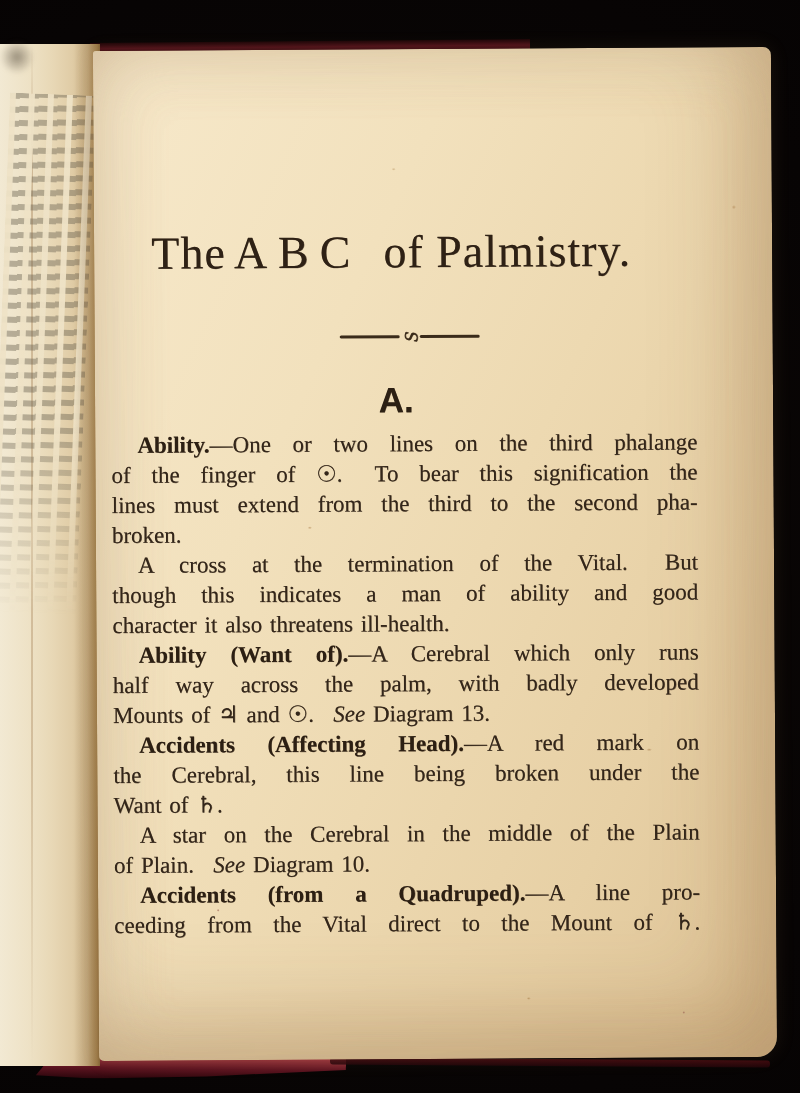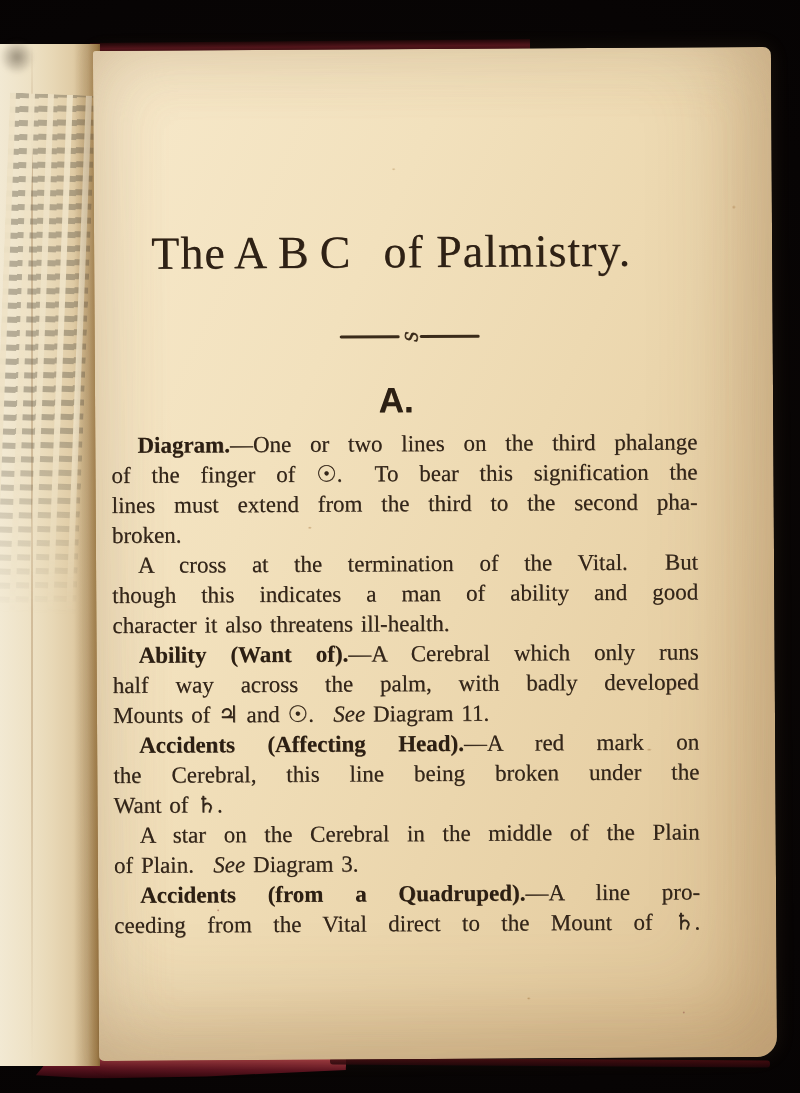--- a/index.html
+++ b/index.html
@@ -171,49 +171,49 @@
       <div class="divider">
         <span class="rule"></span>
         <span class="orn">s</span>
         <span class="rule"></span>
       </div>
 
       <h2 class="section">A.</h2>
 
       <div class="textblock">
 
-        <div class="ln ind jst"><span class="b">Diagram.</span><span>—One or two lines on the third phalange</span></div>
+        <div class="ln ind jst"><span class="b">Ability.</span><span>—One or two lines on the third phalange</span></div>
 
         <div class="ln jst"><span>of the finger of ☉.  To bear this signification the</span></div>
 
         <div class="ln jst"><span>lines must extend from the third to the second pha-</span></div>
 
         <div class="ln"><span>broken.</span></div>
 
         <div class="ln ind jst"><span>A cross at the termination of the Vital.  But</span></div>
 
         <div class="ln jst"><span>though this indicates a man of ability and good</span></div>
 
         <div class="ln"><span>character it also threatens ill-health.</span></div>
 
         <div class="ln ind jst"><span class="b">Ability (Want of).</span><span>—A Cerebral which only runs</span></div>
 
         <div class="ln jst"><span>half way across the palm, with badly developed</span></div>
 
-        <div class="ln"><span>Mounts of ♃ and ☉.  </span><span class="i">See</span><span> Diagram 11.</span></div>
+        <div class="ln"><span>Mounts of ♃ and ☉.  </span><span class="i">See</span><span> Diagram 13.</span></div>
 
         <div class="ln ind jst"><span class="b">Accidents (Affecting Head).</span><span>—A red mark on</span></div>
 
         <div class="ln jst"><span>the Cerebral, this line being broken under the</span></div>
 
         <div class="ln"><span>Want of ♄.</span></div>
 
         <div class="ln ind jst"><span>A star on the Cerebral in the middle of the Plain</span></div>
 
-        <div class="ln"><span>of Plain.  </span><span class="i">See</span><span> Diagram 3.</span></div>
+        <div class="ln"><span>of Plain.  </span><span class="i">See</span><span> Diagram 10.</span></div>
 
         <div class="ln ind jst"><span class="b">Accidents (from a Quadruped).</span><span>—A line pro-</span></div>
 
         <div class="ln jst"><span>ceeding from the Vital direct to the Mount of ♄.</span></div>
 
       </div>
     </div>
   </div>
 </div>
 

